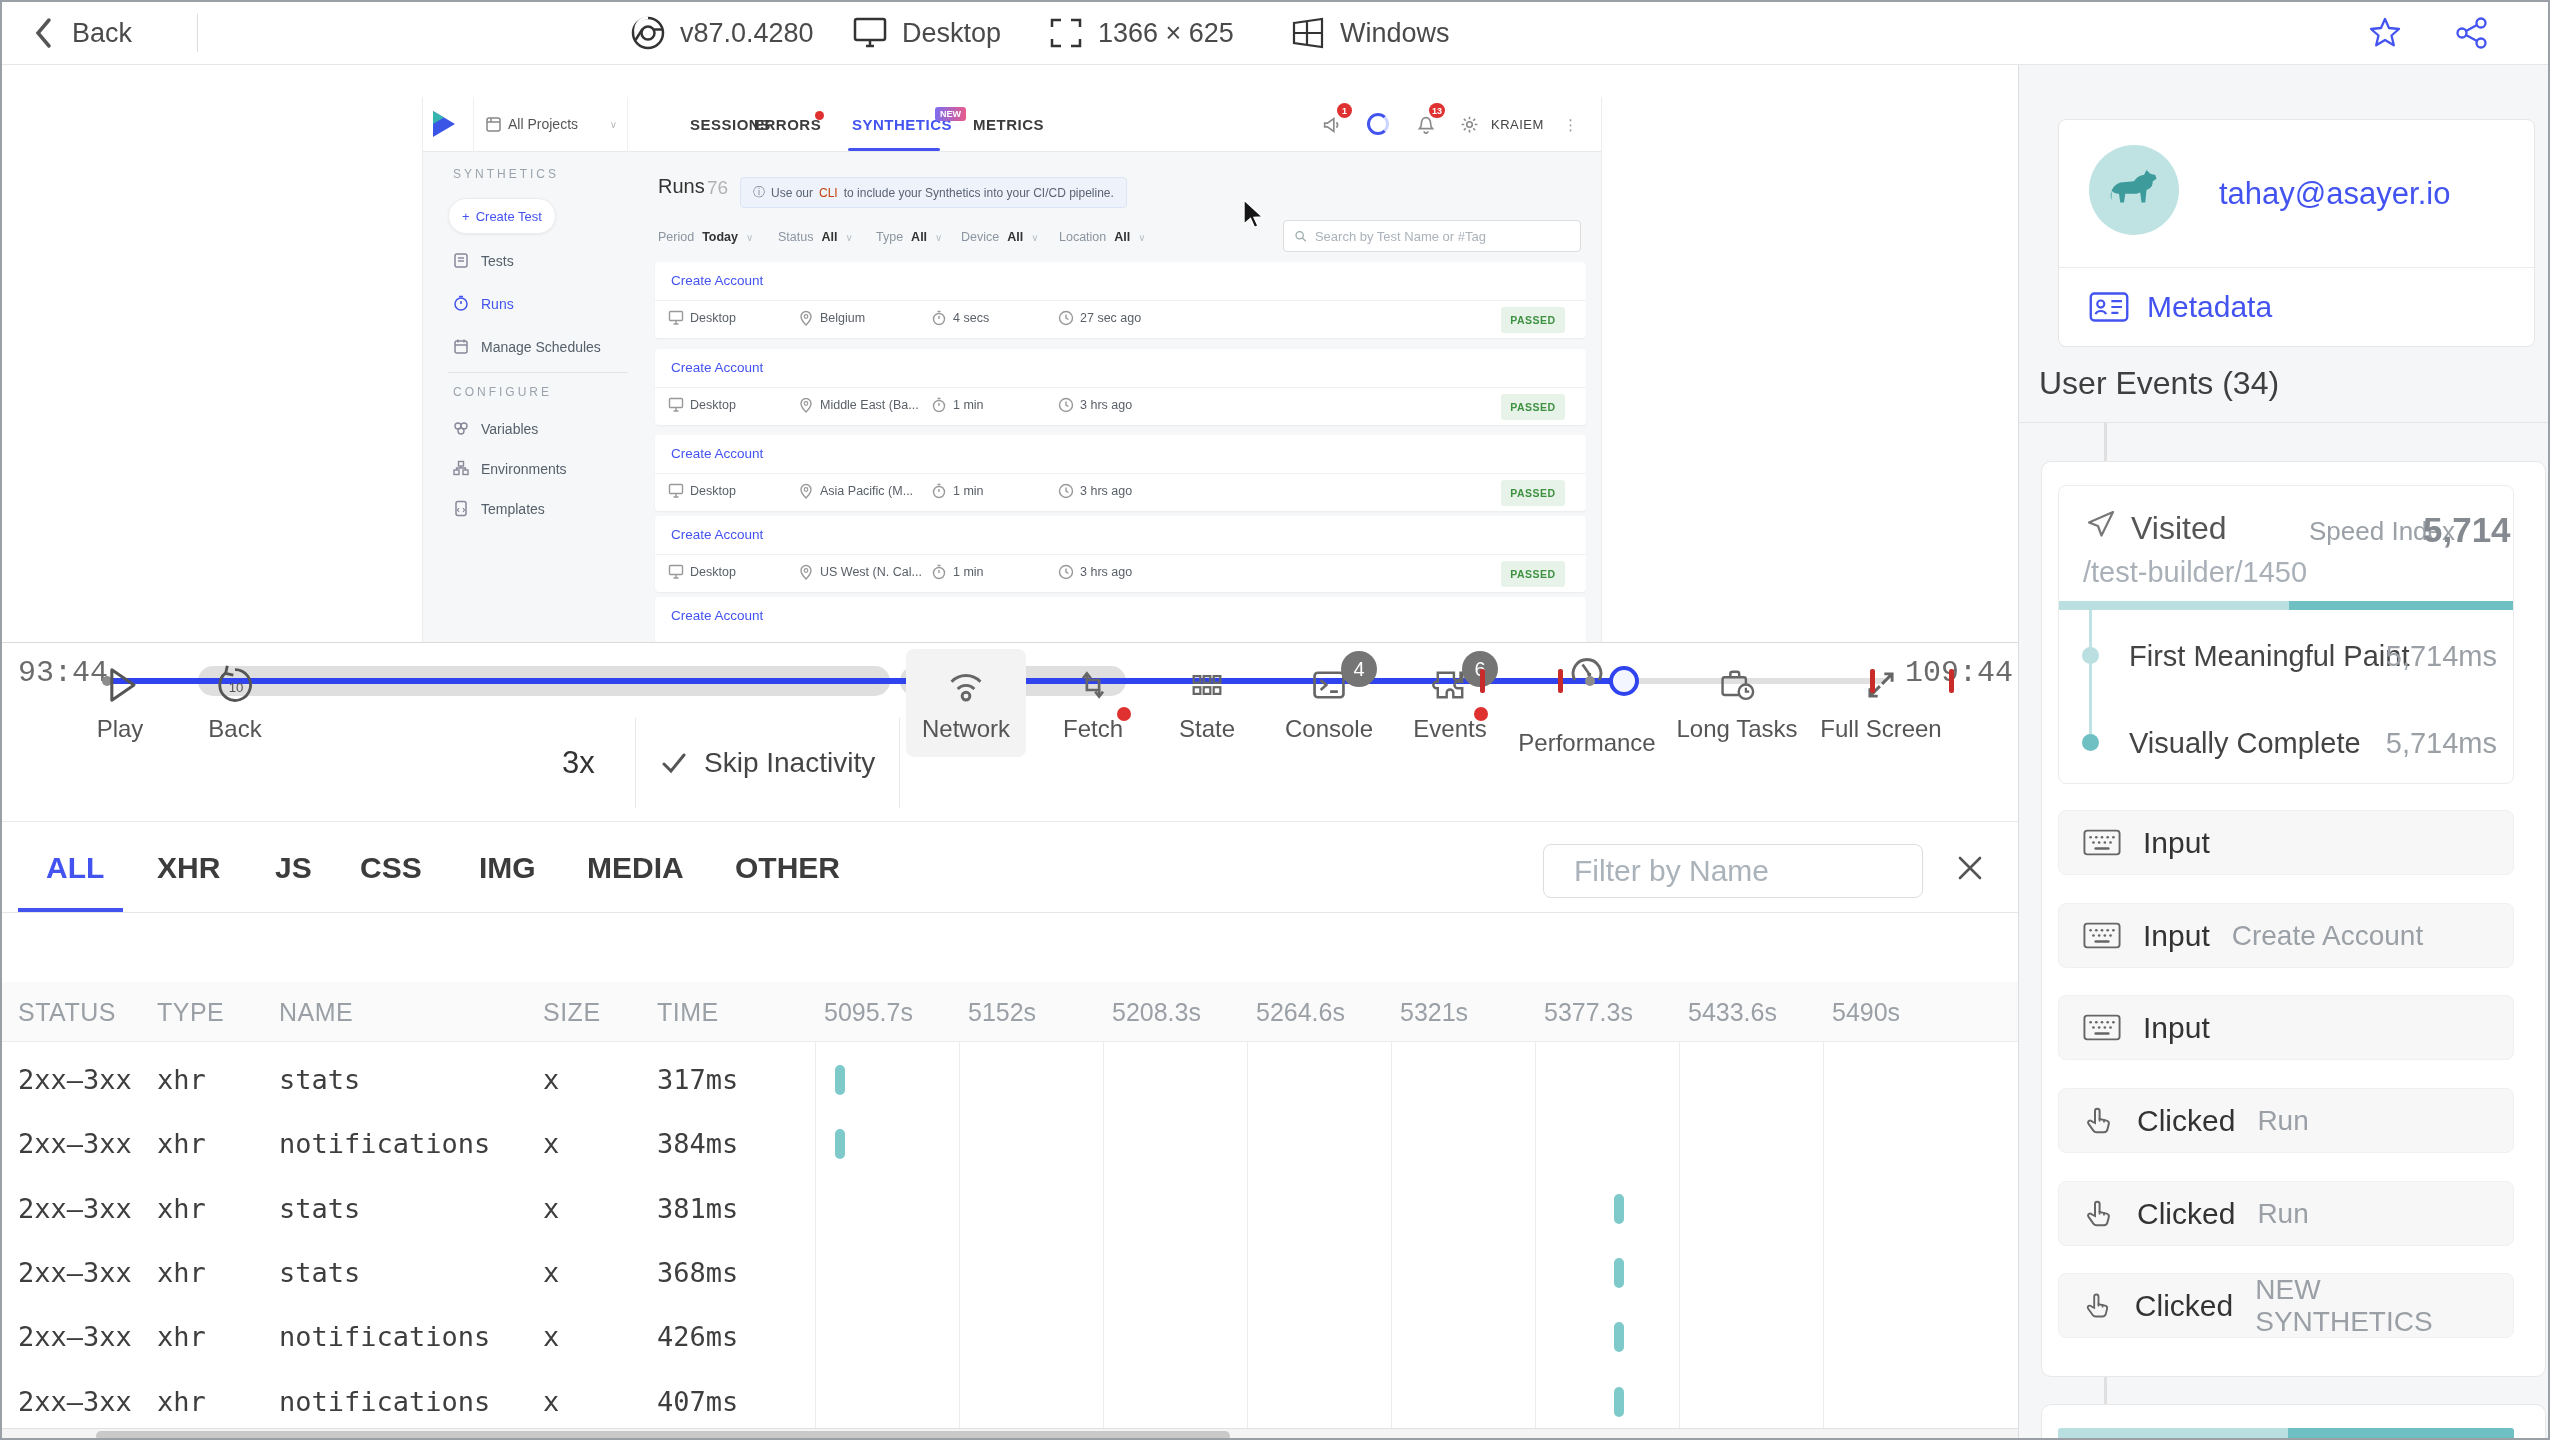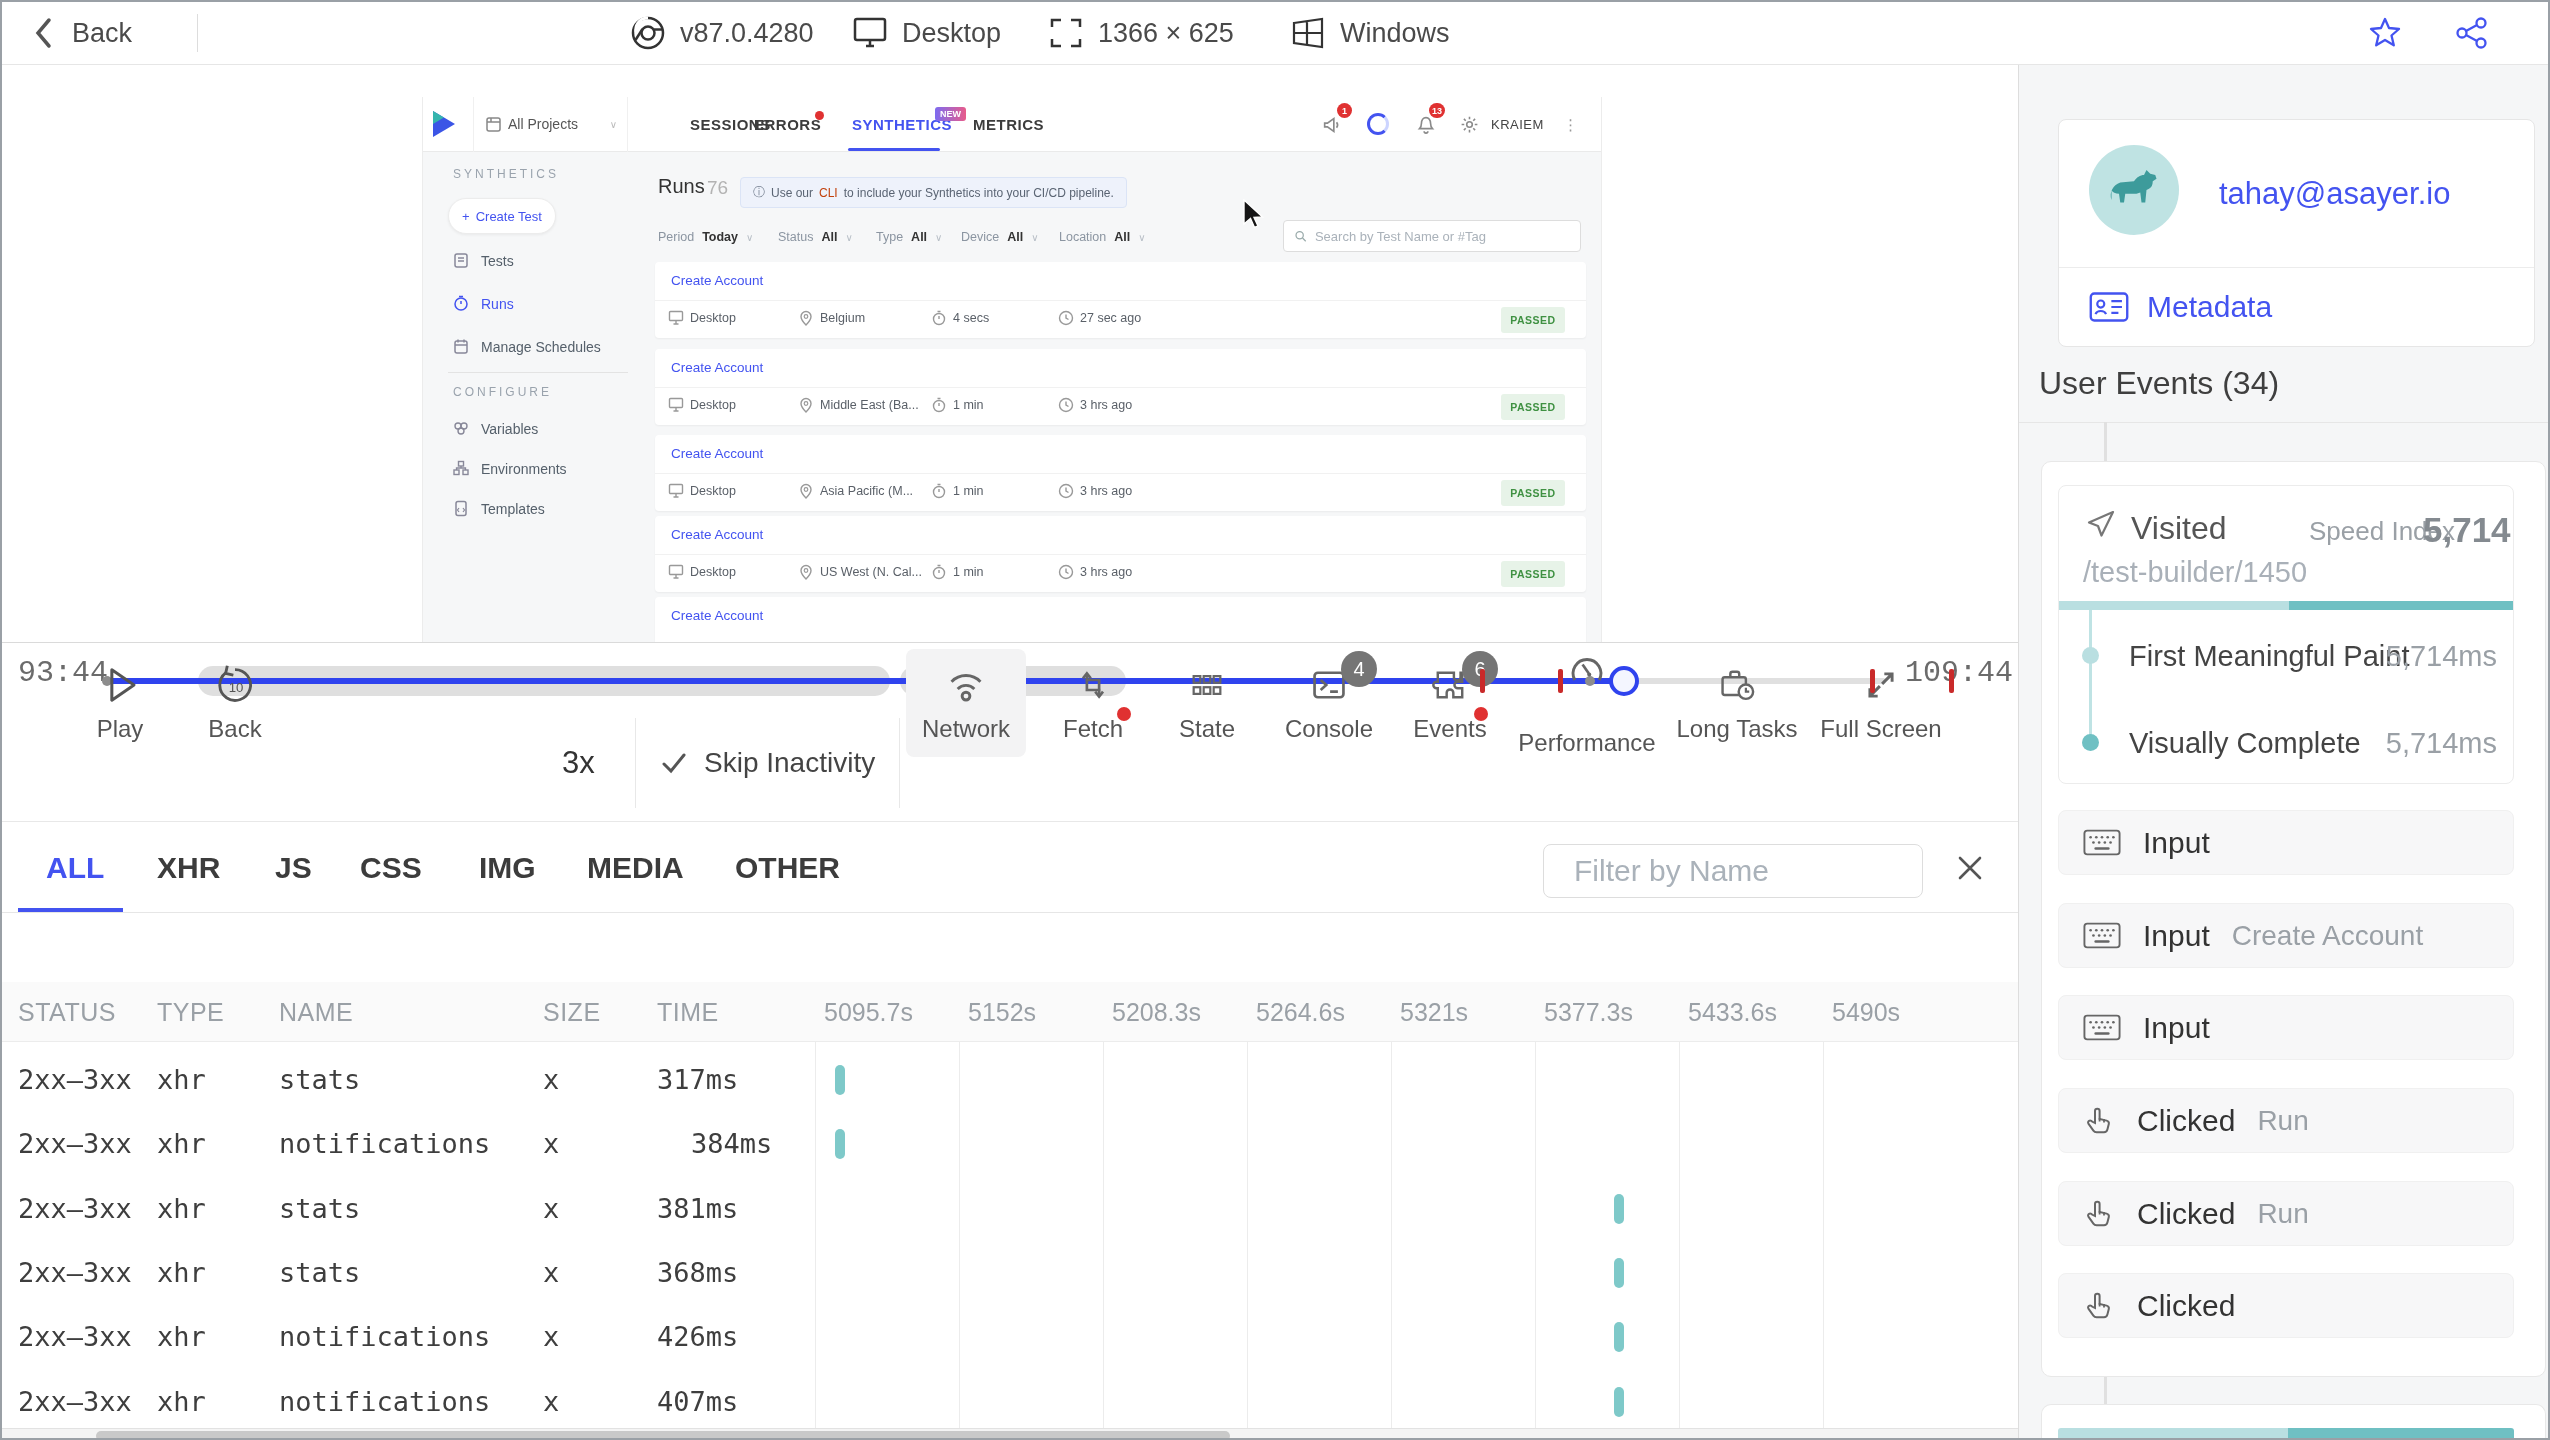--- a/index.html
+++ b/index.html
@@ -662,21 +662,21 @@
           <span class="net-cell" style="position: absolute; left: 277px;">stats</span>
           <span class="net-cell" style="position: absolute; left: 541px;">x</span>
           <span class="net-cell" style="position: absolute; left: 655px;">317ms</span>
           <div class="net-bar" style="left: 833px;"></div>
         </div>
         <div class="net-row" style="top: 130.3px; cursor: pointer;">
           <span class="net-cell" style="position: absolute; left: 16px;">2xx–3xx</span>
           <span class="net-cell" style="position: absolute; left: 155px;">xhr</span>
           <span class="net-cell" style="position: absolute; left: 277px;">notifications</span>
           <span class="net-cell" style="position: absolute; left: 541px;">x</span>
-          <span class="net-cell" style="position: absolute; left: 655px; margin-left: 34px;">384ms</span>
+          <span class="net-cell" style="position: absolute; left: 655px;">384ms</span>
           <div class="net-bar" style="left: 833px;"></div>
         </div>
         <div class="net-row" style="top: 194.6px; cursor: pointer;">
           <span class="net-cell" style="position: absolute; left: 16px;">2xx–3xx</span>
           <span class="net-cell" style="position: absolute; left: 155px;">xhr</span>
           <span class="net-cell" style="position: absolute; left: 277px;">stats</span>
           <span class="net-cell" style="position: absolute; left: 541px;">x</span>
           <span class="net-cell" style="position: absolute; left: 655px;">381ms</span>
           <div class="net-bar" style="left: 1612px;"></div>
         </div>
@@ -823,20 +823,21 @@
             </svg>
             <span class="ev-type">Clicked</span>
             <span class="ev-target">Run</span>
           </div>
           <div class="ev-item" style="top: 811px; cursor: pointer;">
             <svg width="32" height="34" viewBox="0 0 32 34">
               <path d="M12 19 V7 a2.3 2.3 0 0 1 4.6 0 v8 l7 1.6 c1.6 .4 2.6 1.8 2.2 3.4 l-1.4 5.6 c-.4 1.6 -1.8 2.6 -3.4 2.6 h-7.4 c-1.3 0 -2.5 -.6 -3.2 -1.6 l-5 -7 c-.9 -1.3 .1 -3 1.7 -3 .9 0 1.7 .4 2.4 1.2 z" fill="none" stroke="#666" stroke-width="2"></path>
               <path d="M16.6 17.5 v-3.5 M21 18.5 v-3.5" stroke="#666" stroke-width="1.8"></path>
             </svg>
             <span class="ev-type">Clicked</span>
+            <span class="ev-target">NEW SYNTHETICS</span>
           </div>
         </div>
     </div>
 
     <div class="sb-connector" style="top:1312px; height:27px;"></div>
     <div id="partial-card">
       <div class="pc-bar-l"></div>
       <div class="pc-bar-r"></div>
     </div>
   </div>

